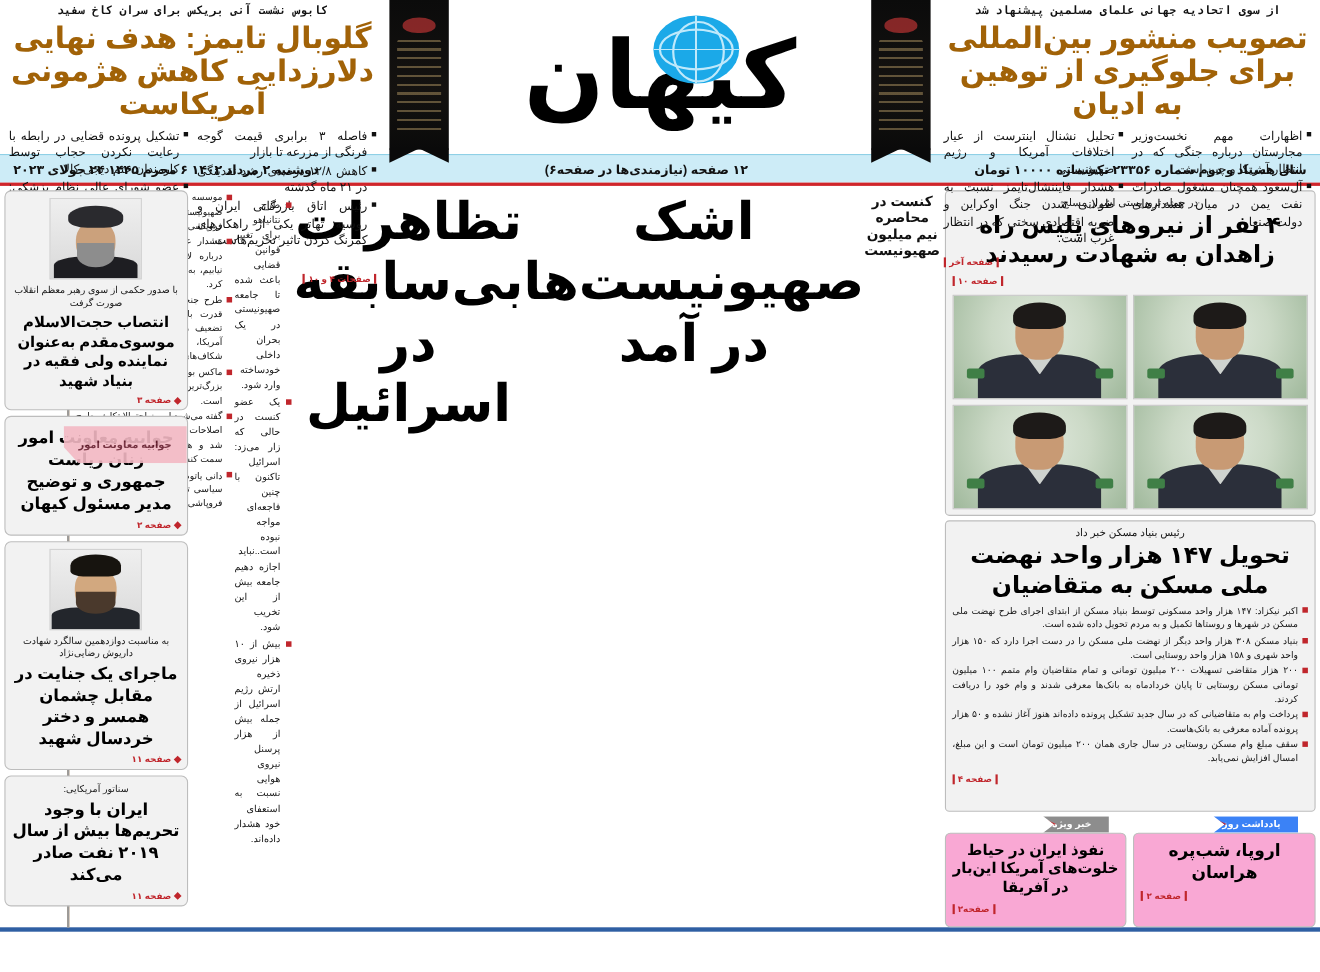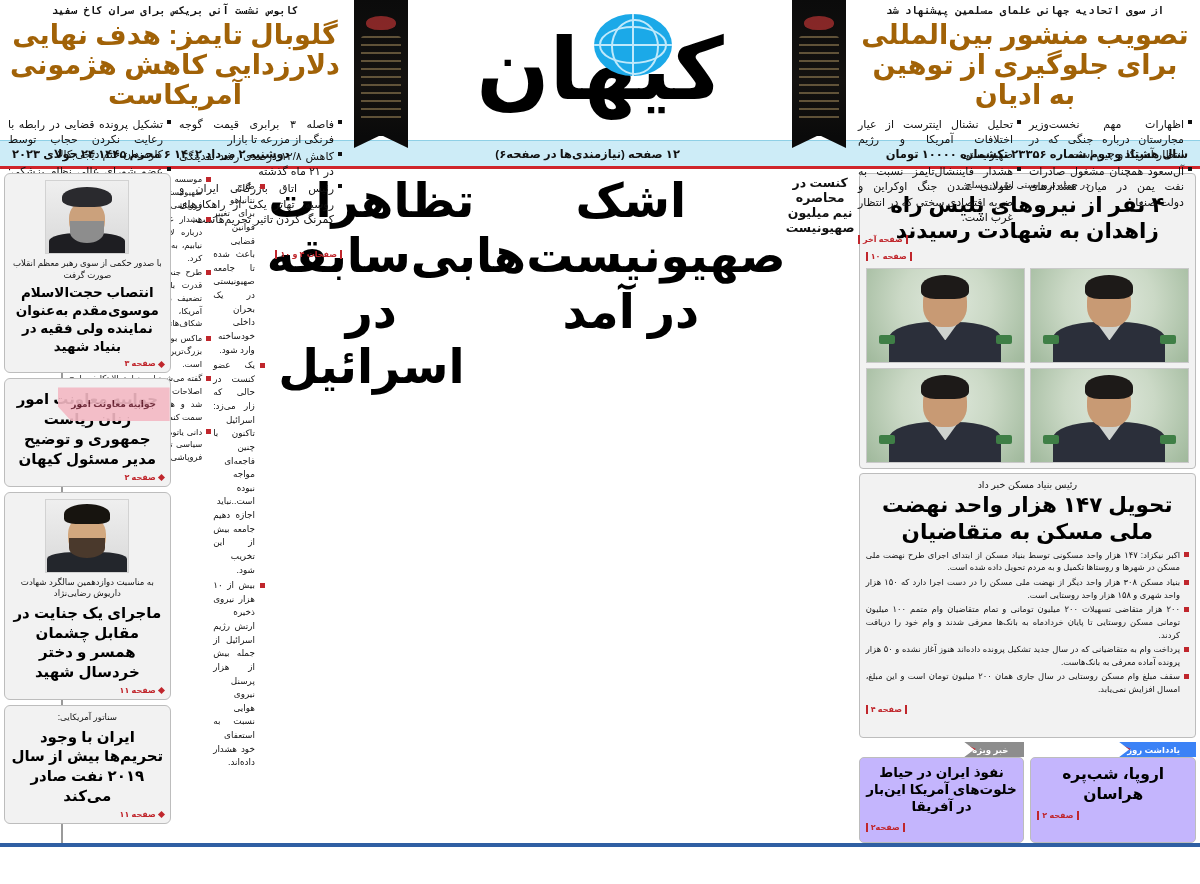--- a/index.html
+++ b/index.html
@@ -163,33 +163,33 @@
   }
   .bullets p::before {
     content:""; position:absolute; right:0; top:3.5px; width:5px; height:5px;
     background:#c0262c;
   }
 
   
   .bottom-boxes { display:flex; gap:6px; }
   .bbox { flex:1; position:relative; padding-top:15px; }
   .bbox-ribbon {
-    position:absolute; top:0; right:0; height:15px; display:flex; align-items:center;
+    position:absolute; top:0; right:16px; height:15px; display:flex; align-items:center;
     padding:0 16px 0 8px; font-size:8.5px; font-weight:bold; color:#fff;
     clip-path: polygon(0 0, 100% 0, 100% 100%, 0 100%, 10px 50%);
   }
   .bbox-ribbon.blue { background:#3b82f6; }
   .bbox-ribbon.grey { background:#8d8d8d; }
   .ribbon-arrow {
     position:absolute; top:1px; left:-2px; width:0;height:0;
     border-top:6.5px solid transparent; border-bottom:6.5px solid transparent;
     border-left:14px solid #d0252b;
   }
   .bbox-body {
-    border:1px solid #bdbdbd; border-radius:5px; background:#c4b5fd;
+    border:1px solid #bdbdbd; border-radius:5px; background:#f9a8d4;
     padding:6px 6px 3px 6px; min-height:86px;
   }
   .bbox-title {
     font-size:15.5px; font-weight:bold; line-height:1.26; text-align:center; color:#000;
   }
   .bbox-title.small { font-size:13.5px; }
 
   
   .center-kicker { font-size:12.5px; font-weight:bold; text-align:center; color:#111; margin:2px 0 3px; }
   .main-head {

